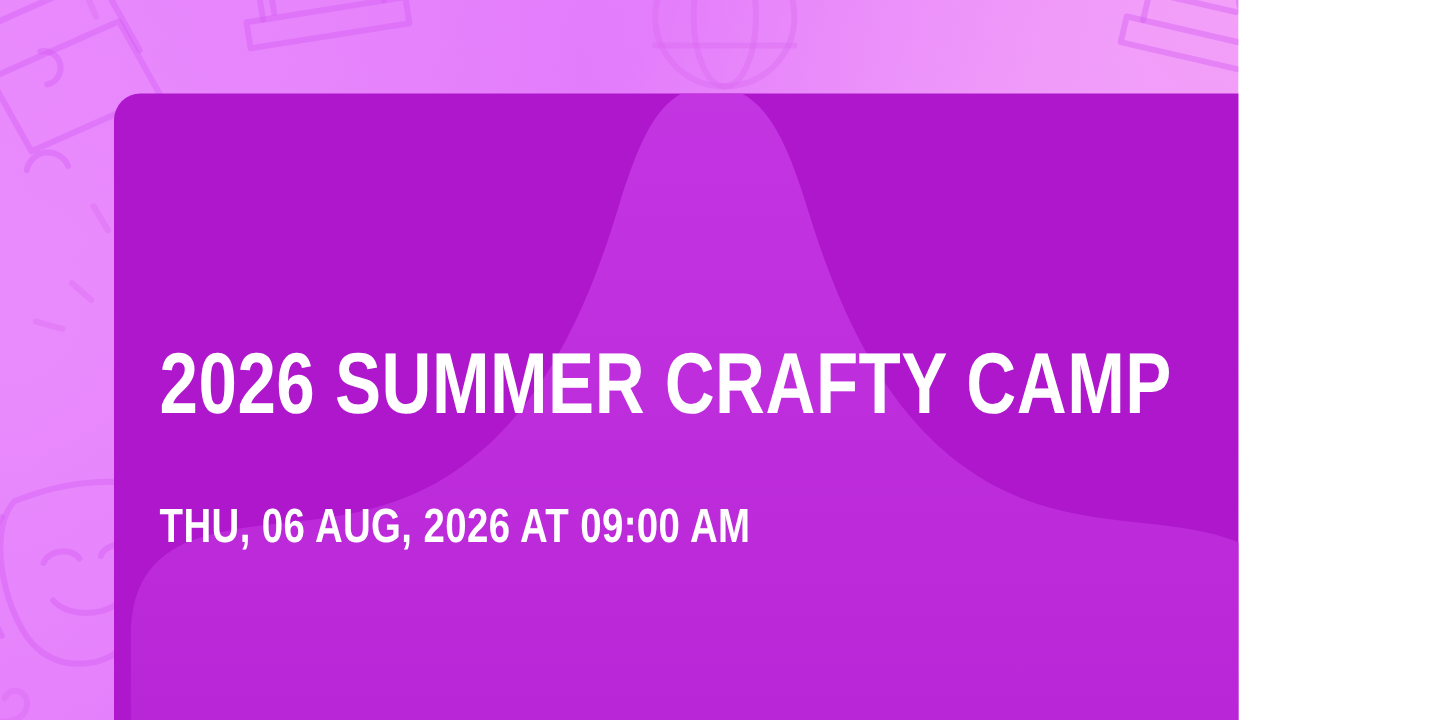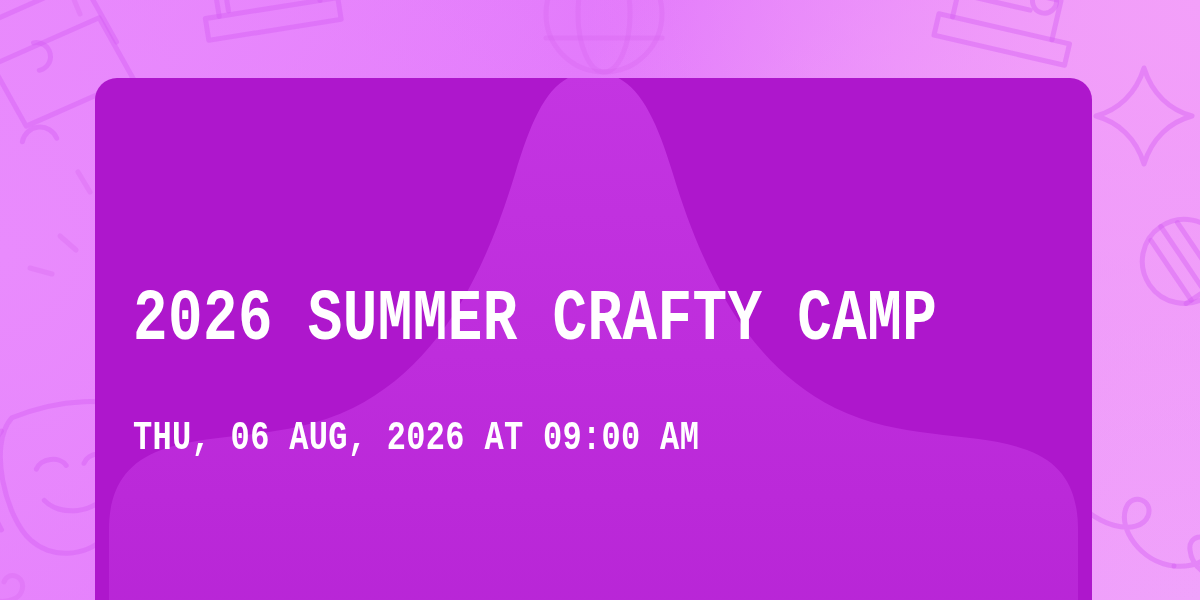--- a/index.html
+++ b/index.html
@@ -3,24 +3,24 @@
 <meta charset="utf-8">
 <title>Event Banner</title>
 <style>
   html, body {
     margin: 0;
     padding: 0;
     background: #ffffff;
   }
   #stage {
     position: relative;
-    width: 1200px;
+    width: 1032px;
     height: 600px;
     overflow: hidden;
-    font-family: Liberation Mono, monospace;
+    font-family: Liberation Sans, sans-serif;
   }
 
   
   .backdrop {
     position: absolute;
     inset: 0;
     background:
       radial-gradient(circle at 100% 0%, #f3a0f9 0%, rgba(243,160,249,0) 46%),
       radial-gradient(circle at 100% 100%, #f0a2fb 0%, rgba(240,162,251,0) 52%),
       radial-gradient(circle at 0% 42%, #e98bfd 0%, rgba(233,139,253,0) 58%),

